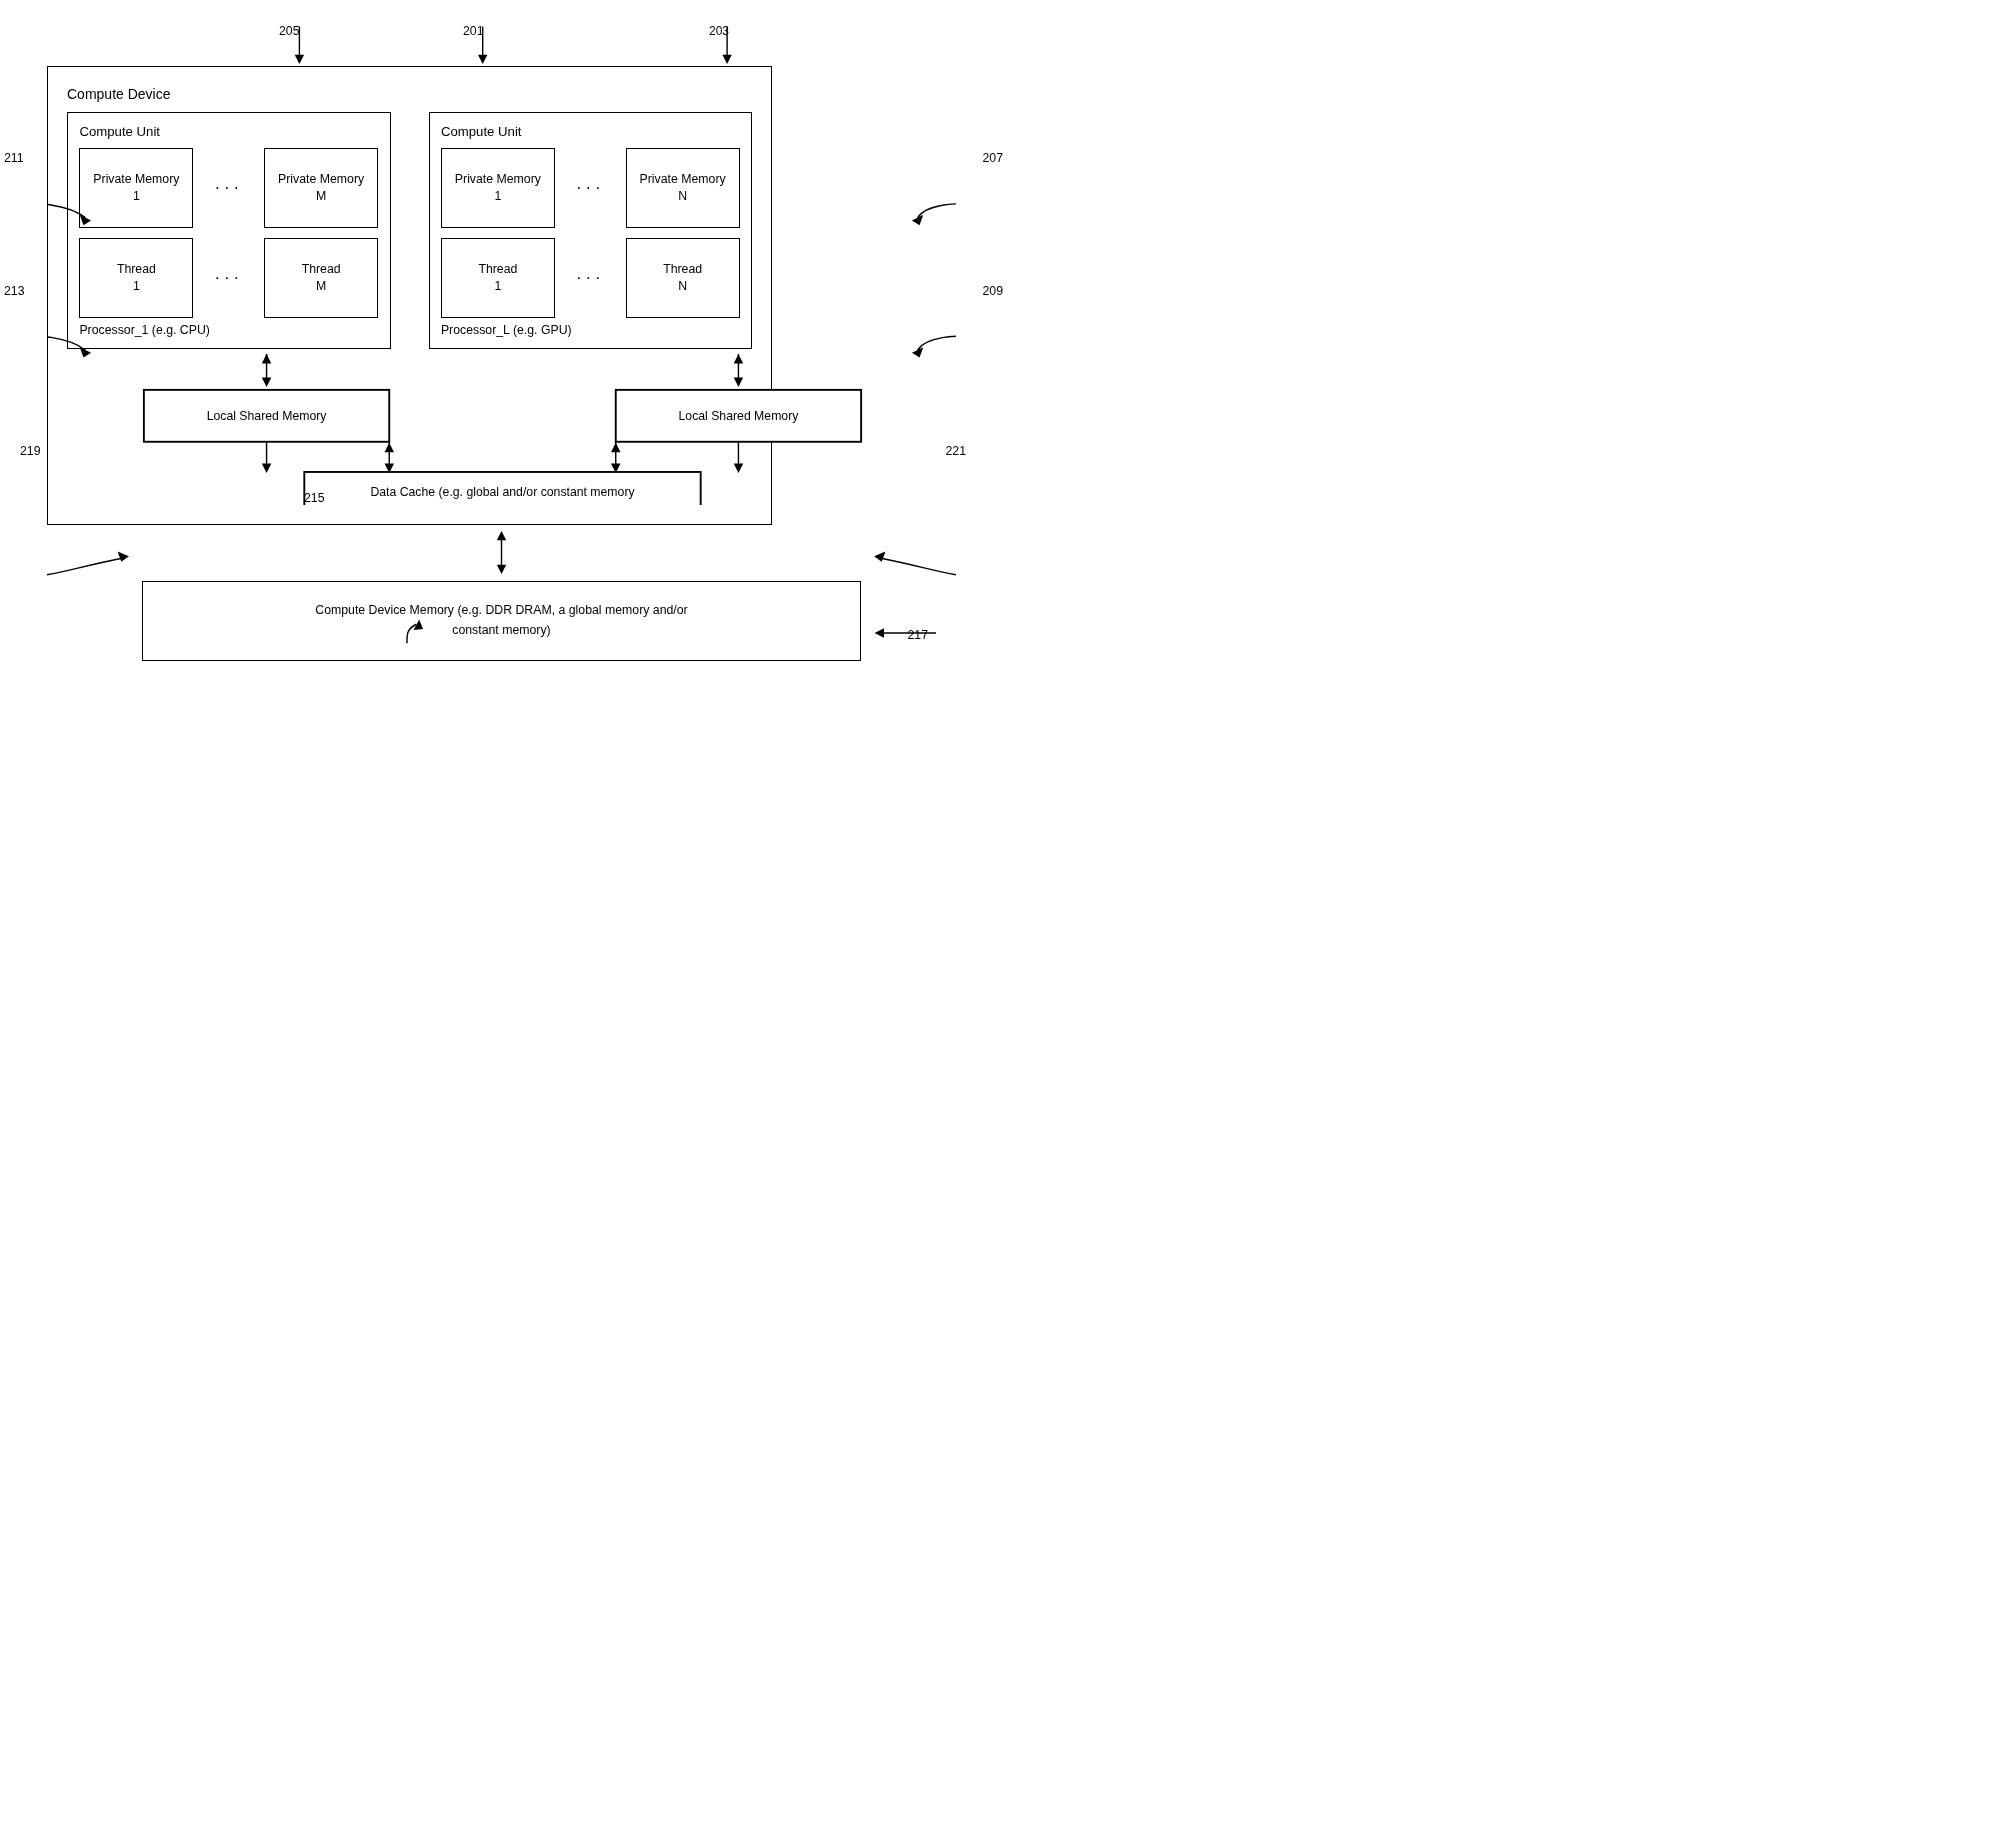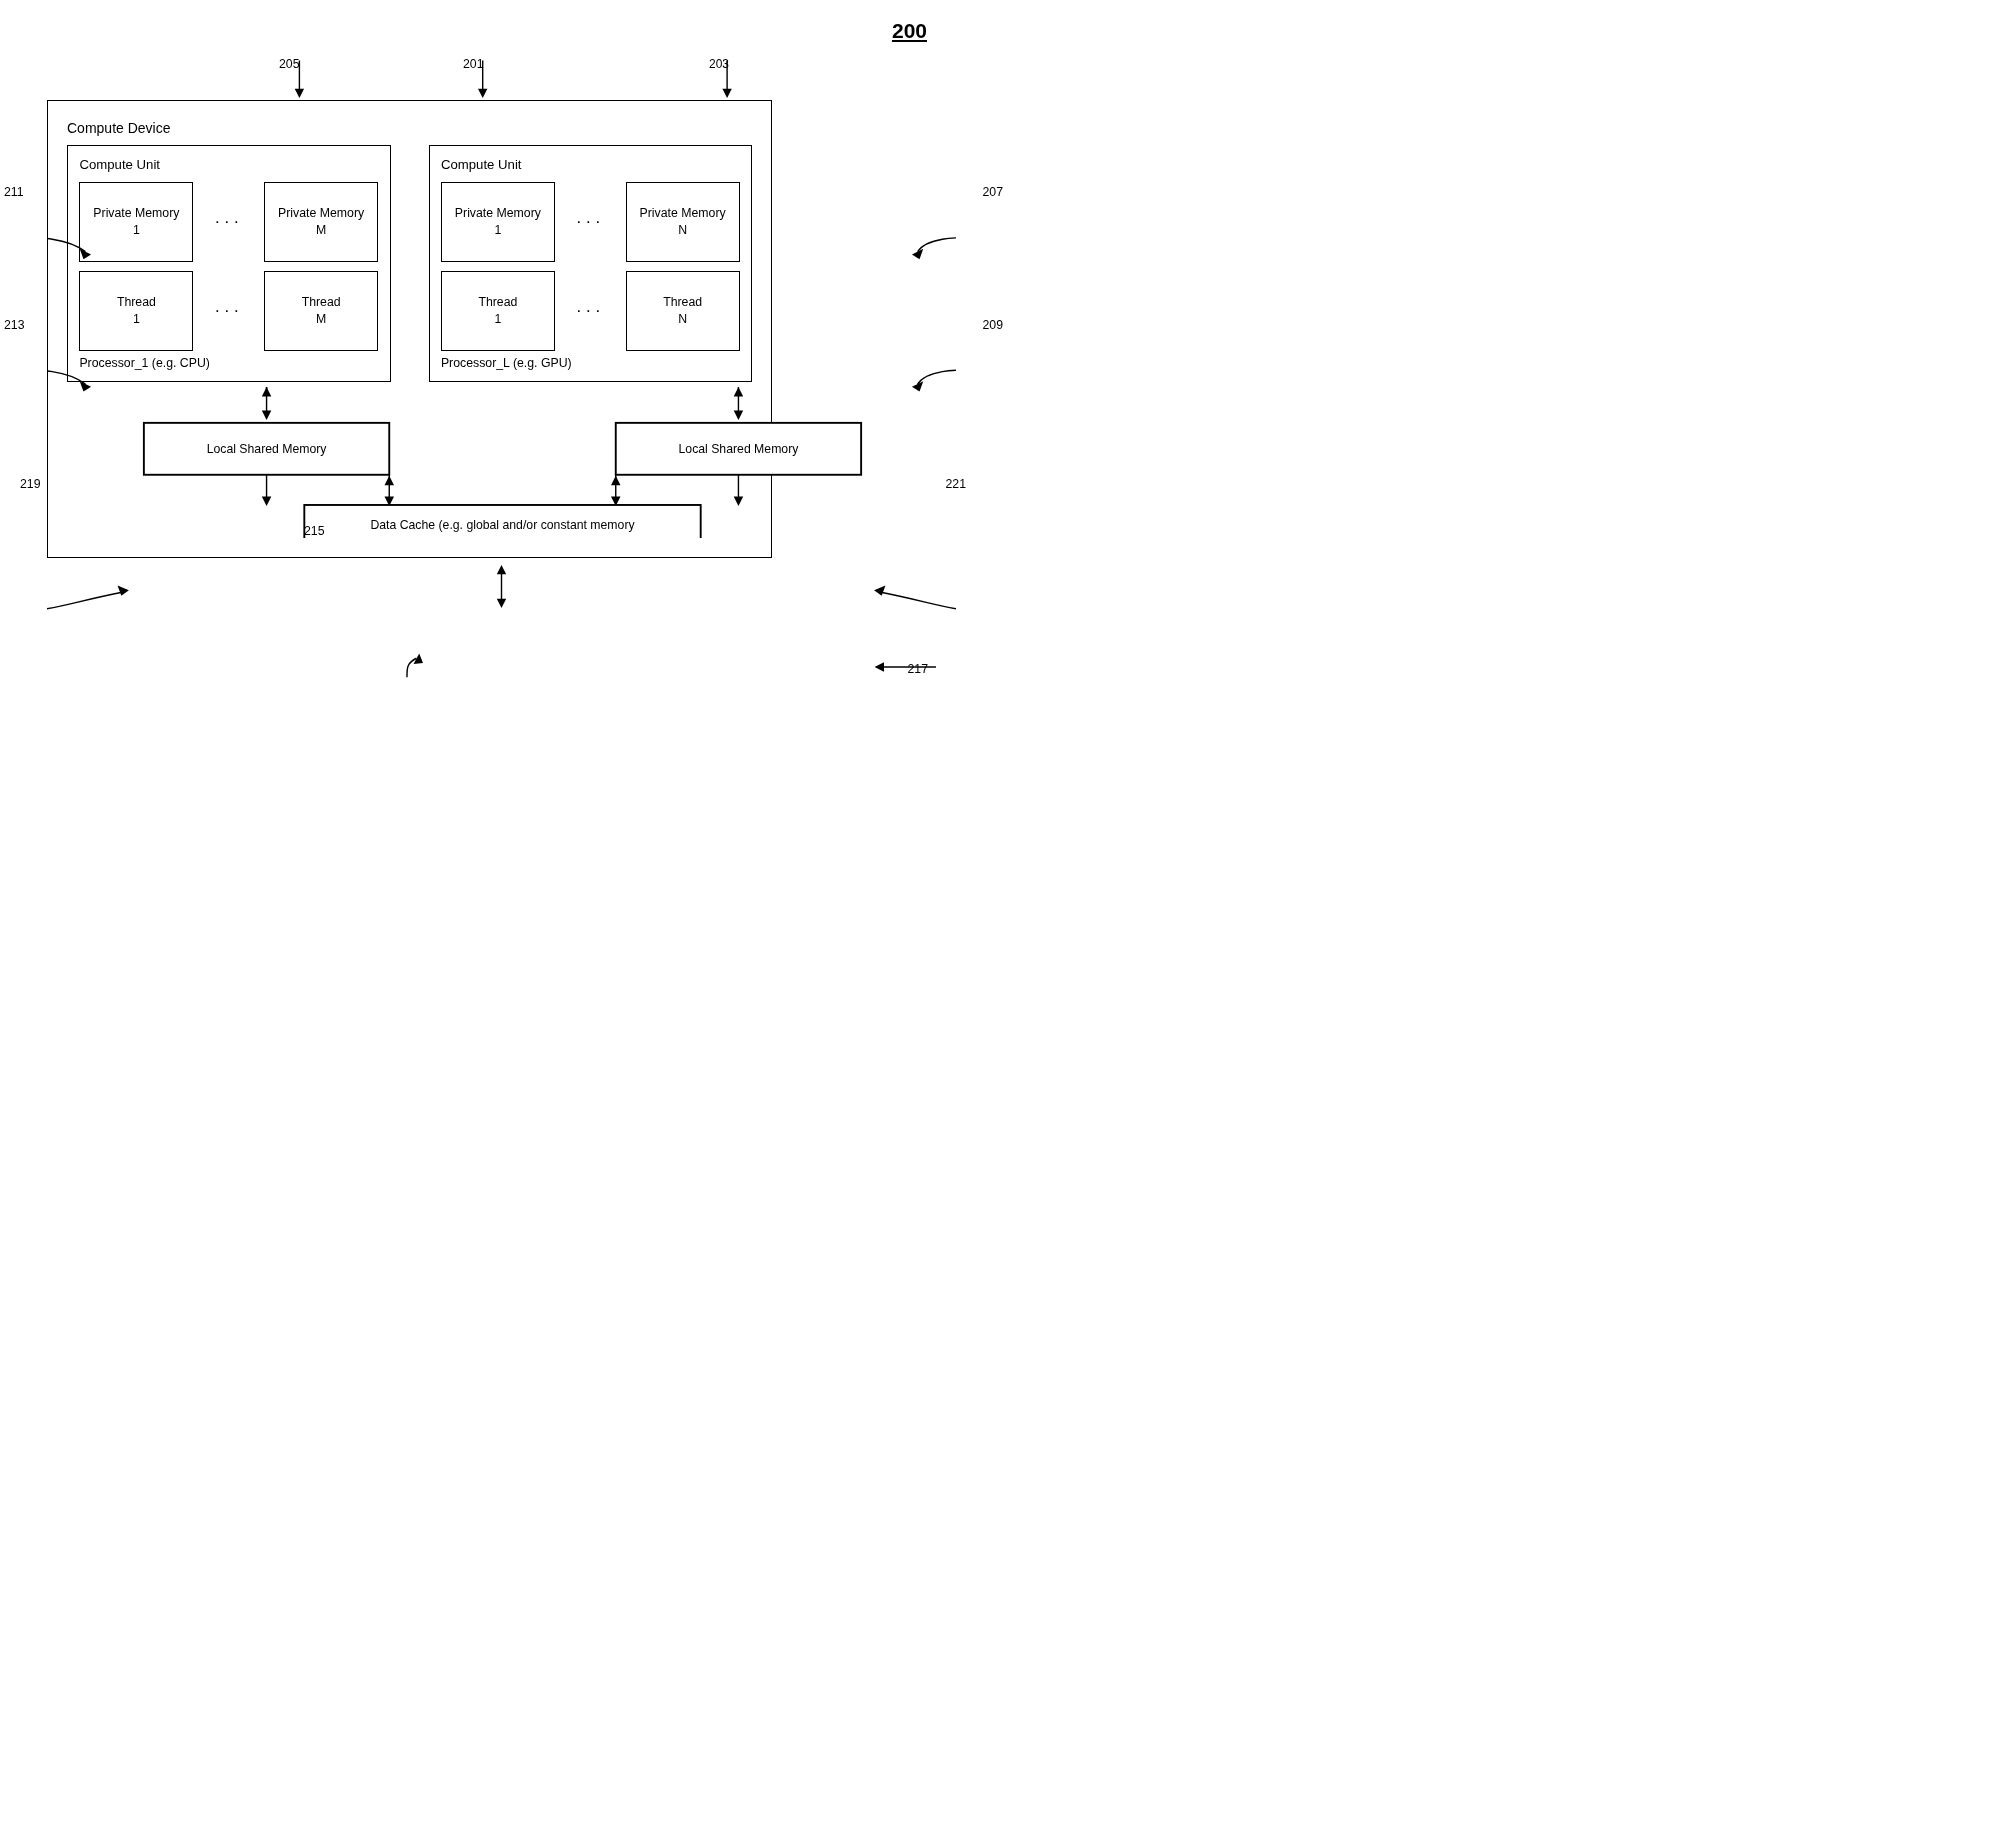--- a/index.html
+++ b/index.html
@@ -18,23 +18,20 @@
       position: relative;
       width: 965px;
     }
 
   </style>
 </head>
 <body>
 
 <div class="full-diagram">
 
-  <div style="text-align:right; padding-right:57px; margin-bottom:9.5px;">
-    <span style="font-size:21px; font-weight:bold; text-decoration:underline;">200</span>
-  </div>
 
   <div style="position:relative; width:909px; margin:0 auto 0 auto;">
 
     <div style="position:relative; height:47px;">
       <span style="position:absolute; left:232px; top:4.7px; font-size:12.3px;">205</span>
       <span style="position:absolute; left:416px; top:4.7px; font-size:12.3px;">201</span>
       <span style="position:absolute; left:662px; top:4.7px; font-size:12px;">203</span>
 
       <svg style="position:absolute;top:0;left:0;width:100%;height:47px;" viewBox="0 0 960 50" width="909" height="47">
 
@@ -199,20 +196,24 @@
 
   <div style="display:flex; justify-content:center; margin:4.7px 0;">
     <svg width="47" height="47" viewBox="0 0 50 50">
       <line x1="25" y1="5" x2="25" y2="45" stroke="#000" stroke-width="1.5"></line>
       <polygon points="25,48 20,38 30,38" fill="#000"></polygon>
       <polygon points="25,2 20,12 30,12" fill="#000"></polygon>
     </svg>
   </div>
 
   <div style="position:relative; width:909px; margin:0 auto;">
+    <div style="border:1.9px solid #000; width:719px; height:80px; display:flex; align-items:center; justify-content:center; text-align:center; font-size:12.3px; line-height:1.6; margin:0 auto;">
+      <span style="white-space:pre-line;">Compute Device Memory (e.g. DDR DRAM, a global memory and/or
+constant memory)</span>
+    </div>
 
     <span style="position:absolute; right:28px; top:47px; font-size:12.3px;">217</span>
     <svg style="position:absolute;top:0;left:0;width:909px;height:85px;pointer-events:none;" viewBox="0 0 960 90" width="909" height="85">
 
       <path d="M 940,55 C 910,55 890,55 880,55" fill="none" stroke="#000" stroke-width="1.5"></path>
       <polygon points="875,55 885,50 885,60" fill="#000"></polygon>
     </svg>
   </div>
 
 </div>

